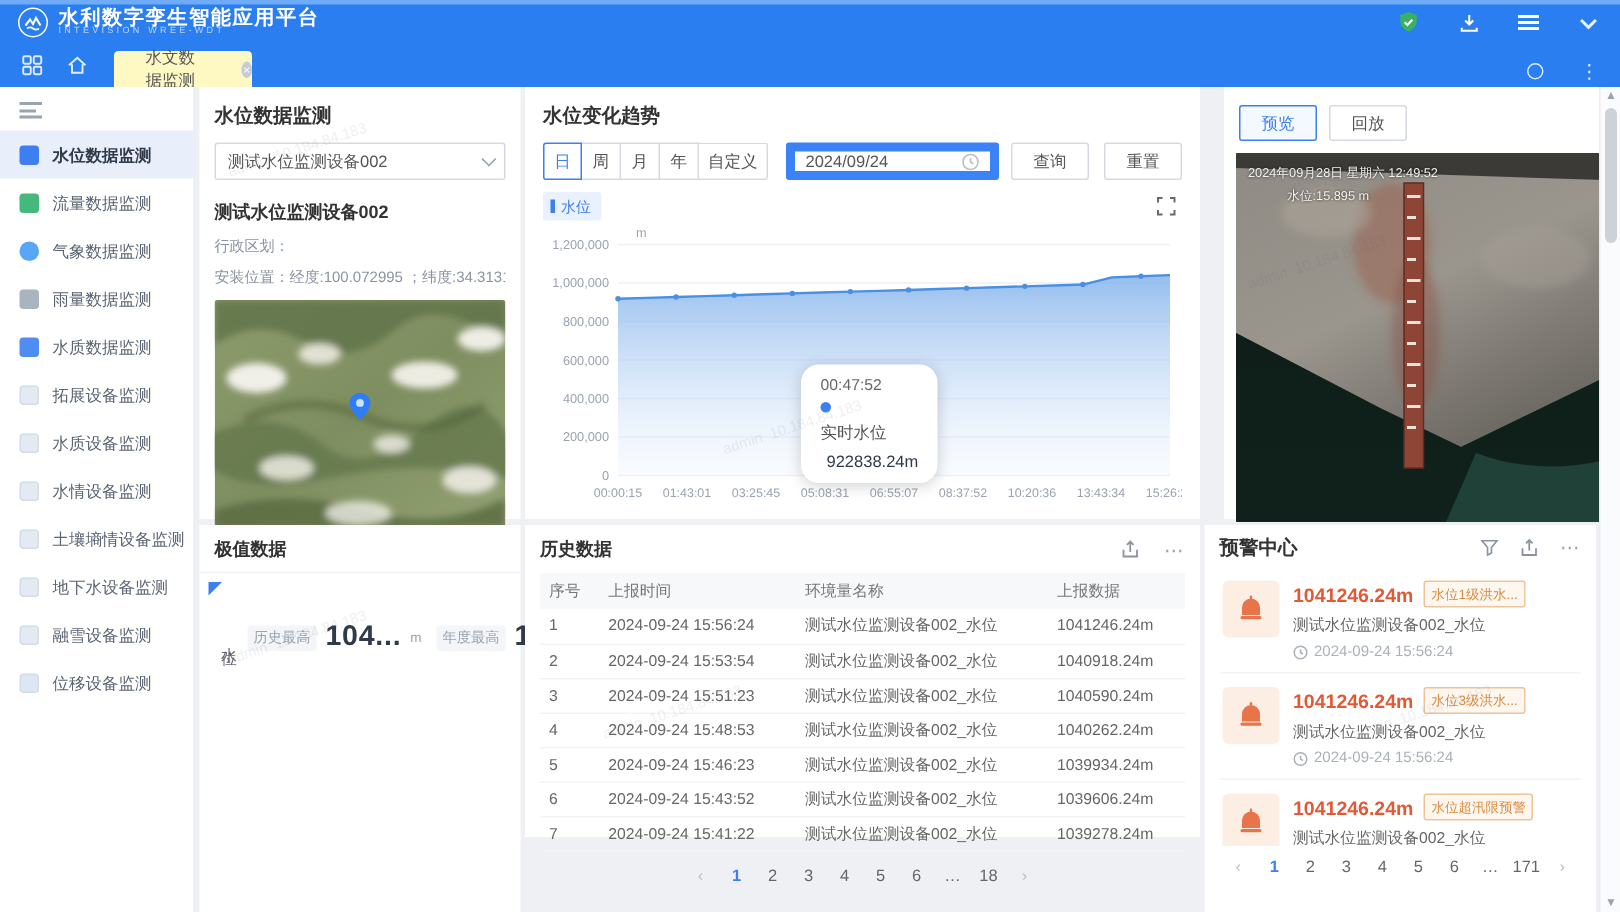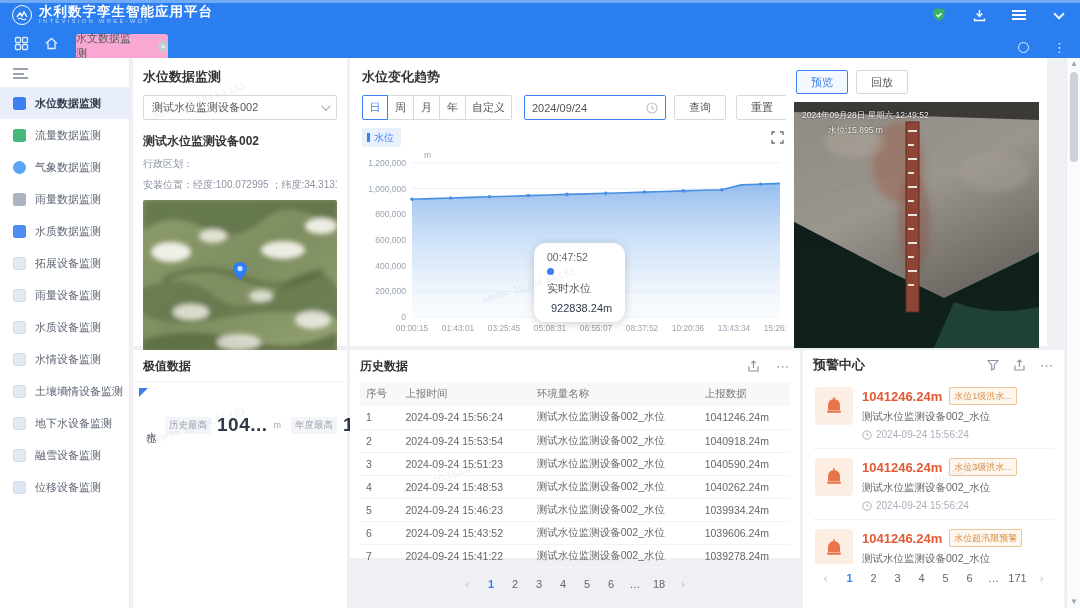--- a/index.html
+++ b/index.html
@@ -14,21 +14,21 @@
   .logo-sub{color:rgba(255,255,255,.65);font-size:6px;letter-spacing:2.2px;line-height:7px;}
   .hdr-right{margin-left:auto;display:flex;align-items:center;gap:22px;}
   .hicon{width:18px;height:18px;display:flex;align-items:center;justify-content:center;cursor:pointer;}
   .hamburger{width:14px;height:10px;border-top:2px solid #fff;border-bottom:2px solid #fff;position:relative;}
   .hamburger::after{content:"";position:absolute;left:0;top:2px;width:100%;height:2px;background:#fff;}
   .chev{width:8px;height:8px;border-right:2px solid rgba(255,255,255,.9);border-bottom:2px solid rgba(255,255,255,.9);transform:rotate(45deg);margin-top:-3px;}
 
   
   .tabbar{position:absolute;left:0;top:30px;width:1080px;height:28px;background:#2a7ef0;display:flex;align-items:flex-end;}
   .tb-icon{width:16px;height:16px;margin:0 0 6px 14px;opacity:.95;}
-  .tab{margin-left:16px;width:92px;height:24px;background:#f9a8d4;border-radius:3px 3px 0 0;display:flex;align-items:center;justify-content:center;gap:22px;font-size:11px;color:#555;cursor:pointer;}
+  .tab{margin-left:16px;width:92px;height:24px;background:#fef9c3;border-radius:3px 3px 0 0;display:flex;align-items:center;justify-content:center;gap:22px;font-size:11px;color:#555;cursor:pointer;padding-left:21px;}
   .tab-close{width:11px;height:11px;border-radius:50%;background:#c6cbd4;color:#fff;font-size:8px;line-height:11px;text-align:center;}
   .tb-right{margin-left:auto;display:flex;align-items:center;gap:24px;margin-right:14px;margin-bottom:5px;}
   .ring{width:11px;height:11px;border:1.5px solid rgba(255,255,255,.85);border-radius:50%;}
   .kebab-v{color:rgba(255,255,255,.85);font-size:13px;line-height:10px;letter-spacing:0;}
 
   
   .sidebar{position:absolute;left:0;top:58px;width:130px;height:550px;background:#fff;border-right:1px solid #e8ebf0;}
   .collapse{margin:10px 0 8px 13px;width:15px;height:11px;border-top:2px solid #9aa3b0;border-bottom:2px solid #9aa3b0;position:relative;cursor:pointer;}
   .collapse::after{content:"";position:absolute;left:0;top:2.5px;width:70%;height:2px;background:#9aa3b0;}
   .snav{margin-top:8px;}
@@ -36,21 +36,21 @@
   .sitem.active{background:#e8effb;color:#2f3a4a;font-weight:bold;}
   .sicon{width:13px;height:13px;border-radius:2.5px;margin-right:9px;flex:0 0 auto;}
 
   
   .panel{position:absolute;background:#fff;}
   .ptitle{font-size:13px;font-weight:bold;color:#333;}
   .p1a{left:133px;top:58px;width:214px;height:288px;padding:10px 10px 0;}
   .p1b{left:133px;top:350px;width:214px;height:258px;padding:8px 10px 0;}
   .p2a{left:350px;top:58px;width:450px;height:288px;padding:10px 12px 0;}
   .p2b{left:350px;top:350px;width:450px;height:208px;padding:8px 10px 0;}
-  .p3a{left:786px;top:58px;width:261px;height:288px;padding:8px 8px 0;}
+  .p3a{left:816px;top:58px;width:261px;height:288px;padding:8px 8px 0;}
   .p3b{left:803px;top:350px;width:261px;height:258px;padding:6px 10px 0;overflow:hidden;}
 
   
   .select{margin-top:9px;height:25px;border:1px solid #d5dae2;border-radius:2px;display:flex;align-items:center;padding:0 8px;font-size:11px;color:#555;cursor:pointer;}
   .sel-chev{margin-left:auto;width:7px;height:7px;border-right:1.5px solid #9aa3b0;border-bottom:1.5px solid #9aa3b0;transform:rotate(45deg) translateY(-2px);}
   .devname{margin-top:13px;font-size:12px;font-weight:bold;color:#333;}
   .meta{margin-top:7px;font-size:10px;color:#8a93a1;white-space:nowrap;overflow:hidden;}
   .map{margin-top:8px;width:194px;height:152px;border-radius:2px;overflow:hidden;position:relative;}
 
   .hrline{height:1px;background:#f0f2f5;margin:6px -10px 0;}
@@ -67,21 +67,21 @@
   .pbadge{width:15px;height:15px;border-radius:2.5px;color:#fff;font-size:9px;display:flex;align-items:center;justify-content:center;}
   .bval{font-size:16px;font-weight:bold;color:#2f3a4a;}
 
   
   .ctrl-row{margin-top:9px;display:flex;align-items:center;}
   .seg{display:flex;}
   .seg .pbtn{min-width:26px;height:25px;border:1px solid #d5dae2;border-left:none;padding:0 6px;display:flex;align-items:center;justify-content:center;font-size:11px;color:#555;cursor:pointer;background:#fff;}
   .seg .pbtn:first-child{border-left:1px solid #d5dae2;border-radius:2px 0 0 2px;}
   .seg .pbtn:last-child{border-radius:0 2px 2px 0;}
   .seg .pbtn.active{border:1px solid #3d7ff0;color:#3d7ff0;}
-  .dateinput{margin-left:12px;width:142px;height:25px;border:1px solid #3b82f6;border-radius:2px;display:flex;align-items:center;padding:0 7px;font-size:11px;color:#555;cursor:text;}
+  .dateinput{margin-left:12px;width:142px;height:25px;border:6px solid #3b82f6;border-radius:2px;display:flex;align-items:center;padding:0 7px;font-size:11px;color:#555;cursor:text;}
   .btn{height:25px;width:52px;border:1px solid #d5dae2;border-radius:2px;background:#fff;font-size:11px;color:#555;display:flex;align-items:center;justify-content:center;cursor:pointer;}
   .tagrow{margin-top:8px;display:flex;align-items:center;}
   .wtag{background:#e8f1fd;color:#3d7ff0;font-size:10px;padding:2.5px 7px 2.5px 5px;border-radius:2px;display:flex;align-items:center;gap:4px;cursor:pointer;}
   .wtag i{width:3px;height:9px;background:#3d7ff0;display:inline-block;}
   .chart-wrap{position:relative;margin-top:2px;}
   .tooltip{position:absolute;left:172px;top:94px;background:#fff;border-radius:12px;box-shadow:0 2px 10px rgba(0,0,0,.18);padding:8px 13px;pointer-events:none;}
   .tt-time{font-size:10.5px;color:#666;}
   .tt-line{margin-top:5px;font-size:11px;color:#555;display:flex;align-items:flex-start;gap:6px;flex-direction:column;}
   .tt-dot{width:7px;height:7px;border-radius:50%;background:#3d7ff0;}
   .tt-val{color:#2f3a4a;margin-left:4px;}
@@ -208,24 +208,20 @@
           <span class="sicon" style="background: rgb(170, 180, 192);"></span>
           <span>雨量数据监测</span>
         </div>
         <div class="sitem">
           <span class="sicon" style="background: rgb(79, 141, 242);"></span>
           <span>水质数据监测</span>
         </div>
         <div class="sitem">
           <span class="sicon" style="background: rgb(228, 234, 242); border: 1px solid rgb(212, 220, 232);"></span>
           <span>拓展设备监测</span>
-        </div>
-        <div class="sitem">
-          <span class="sicon" style="background: rgb(228, 234, 242); border: 1px solid rgb(212, 220, 232);"></span>
-          <span>雨量设备监测</span>
         </div>
         <div class="sitem">
           <span class="sicon" style="background: rgb(228, 234, 242); border: 1px solid rgb(212, 220, 232);"></span>
           <span>水质设备监测</span>
         </div>
         <div class="sitem">
           <span class="sicon" style="background: rgb(228, 234, 242); border: 1px solid rgb(212, 220, 232);"></span>
           <span>水情设备监测</span>
         </div>
         <div class="sitem">

